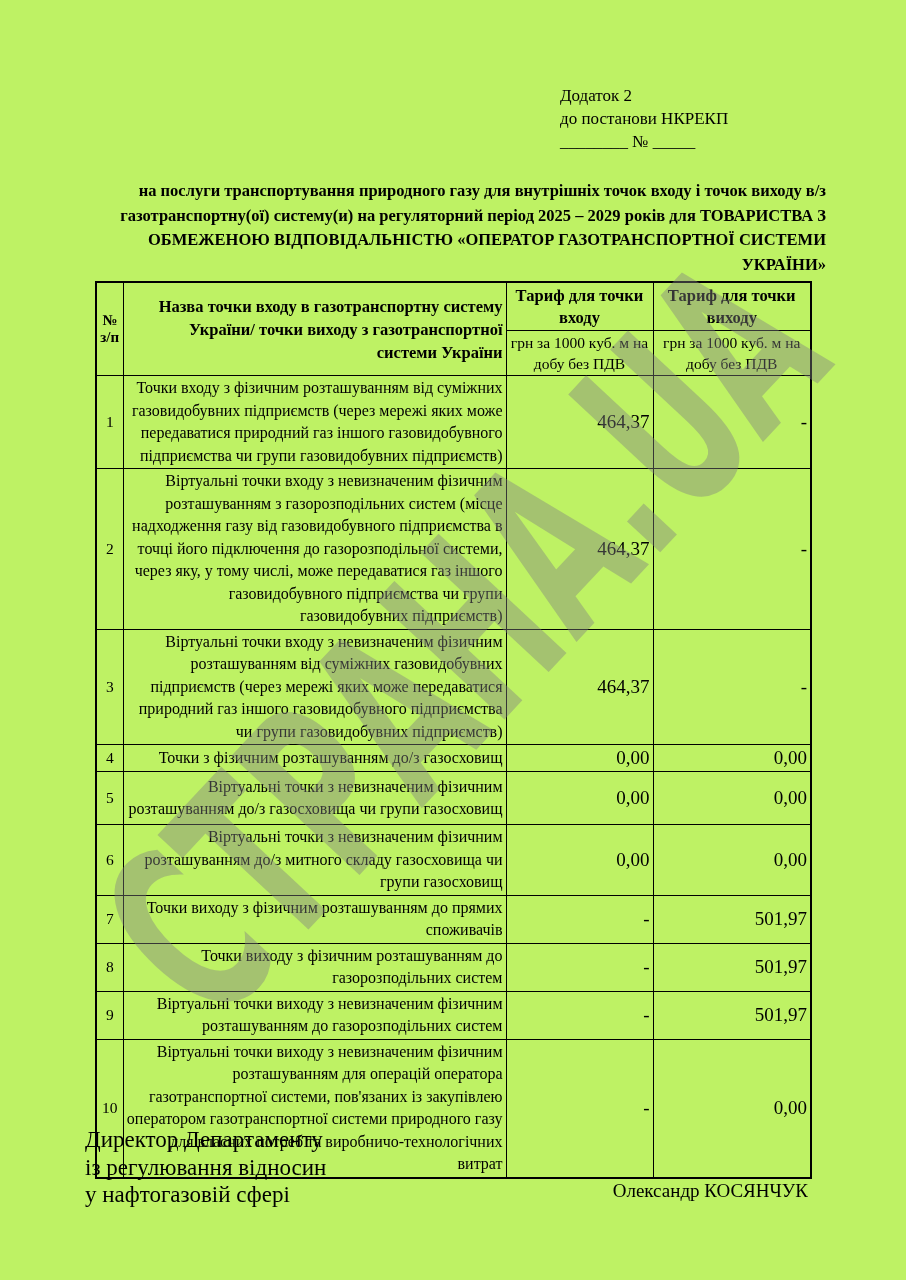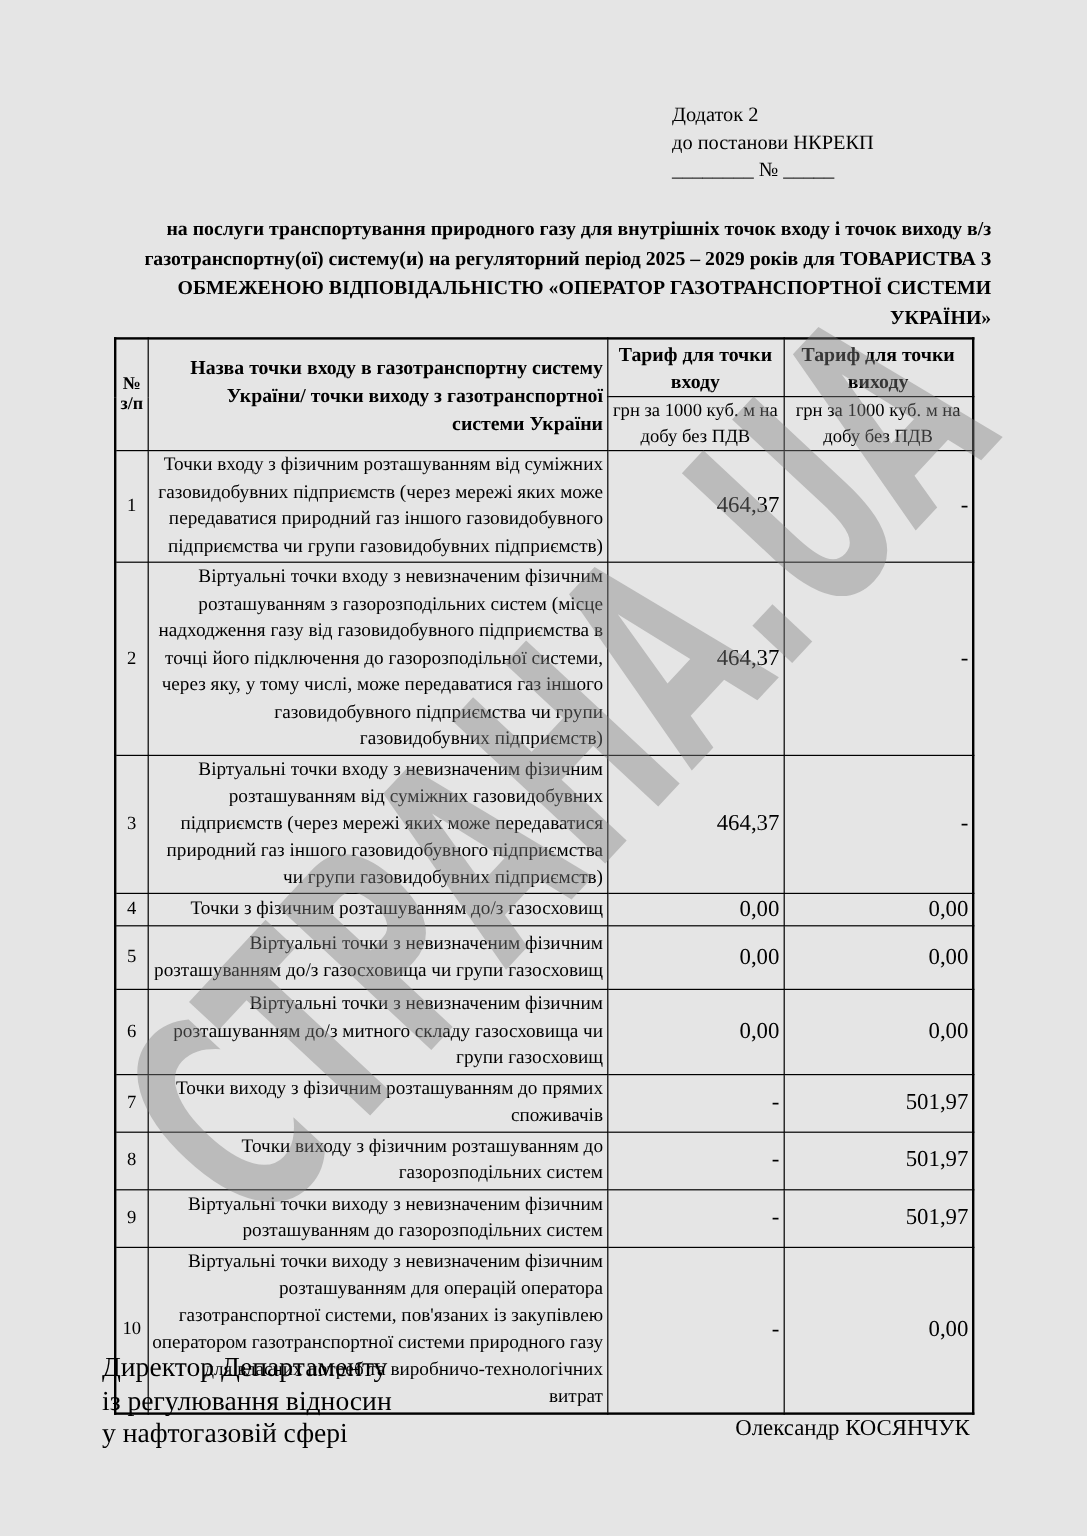--- a/index.html
+++ b/index.html
@@ -1,17 +1,17 @@
 <!DOCTYPE html>
 <html><head>
 <meta charset="utf-8">
 <style>
   html,body{margin:0;padding:0;background:#fff;}
   .page{
-    position:relative;width:906px;height:1280px;background:#e5e5e5;overflow:hidden;
+    position:relative;width:906px;height:1280px;background:#bef264;overflow:hidden;
     font-family:"Liberation Serif","DejaVu Serif",serif;color:#000;
   }
   
   .appendix{position:absolute;left:560px;top:84px;font-size:17px;line-height:23px;}
   
   .doc-title{position:absolute;left:80px;top:172px;width:746px;text-align:center;
     font-weight:bold;font-size:16.5px;line-height:24.5px;}
   .doc-title .subtitle{margin-top:7px;text-align:right;}
   
   table.tariffs{position:absolute;left:95px;top:281px;width:715px;border-collapse:collapse;

